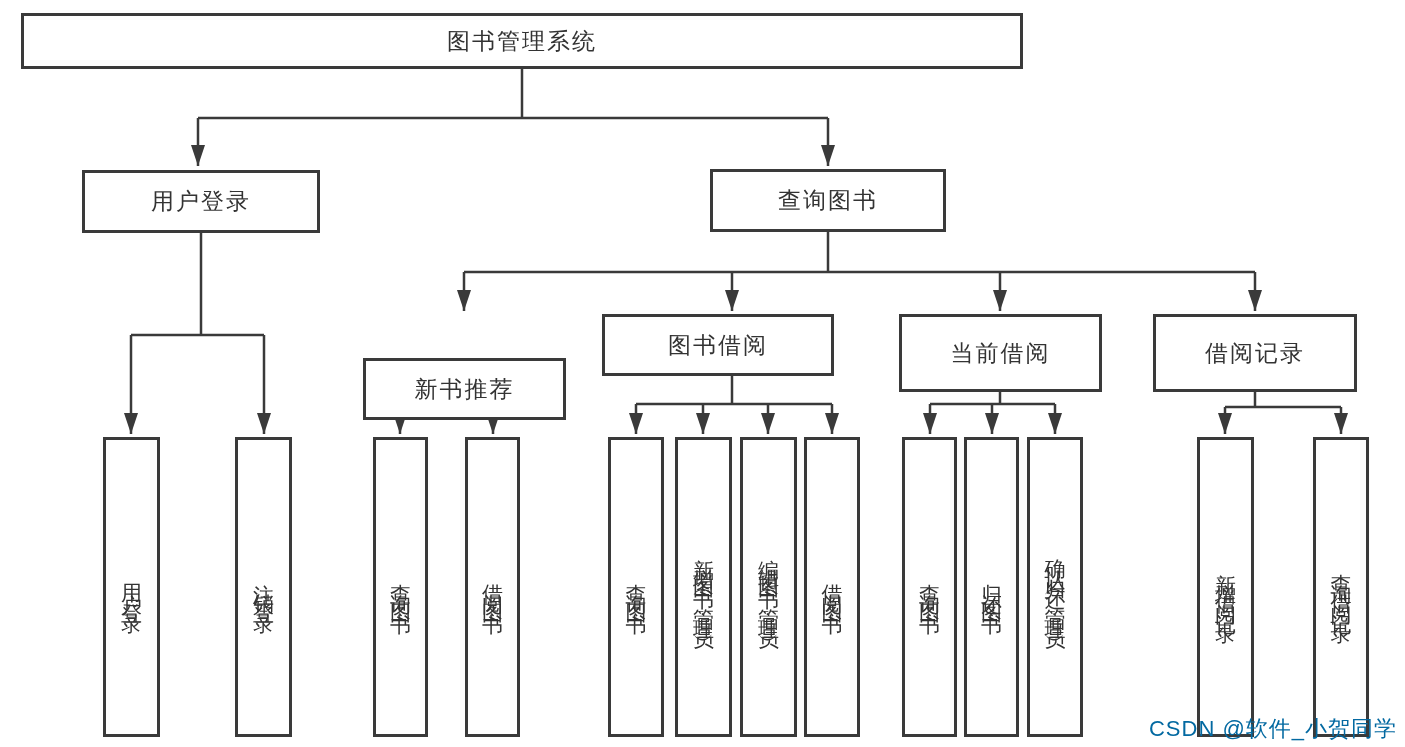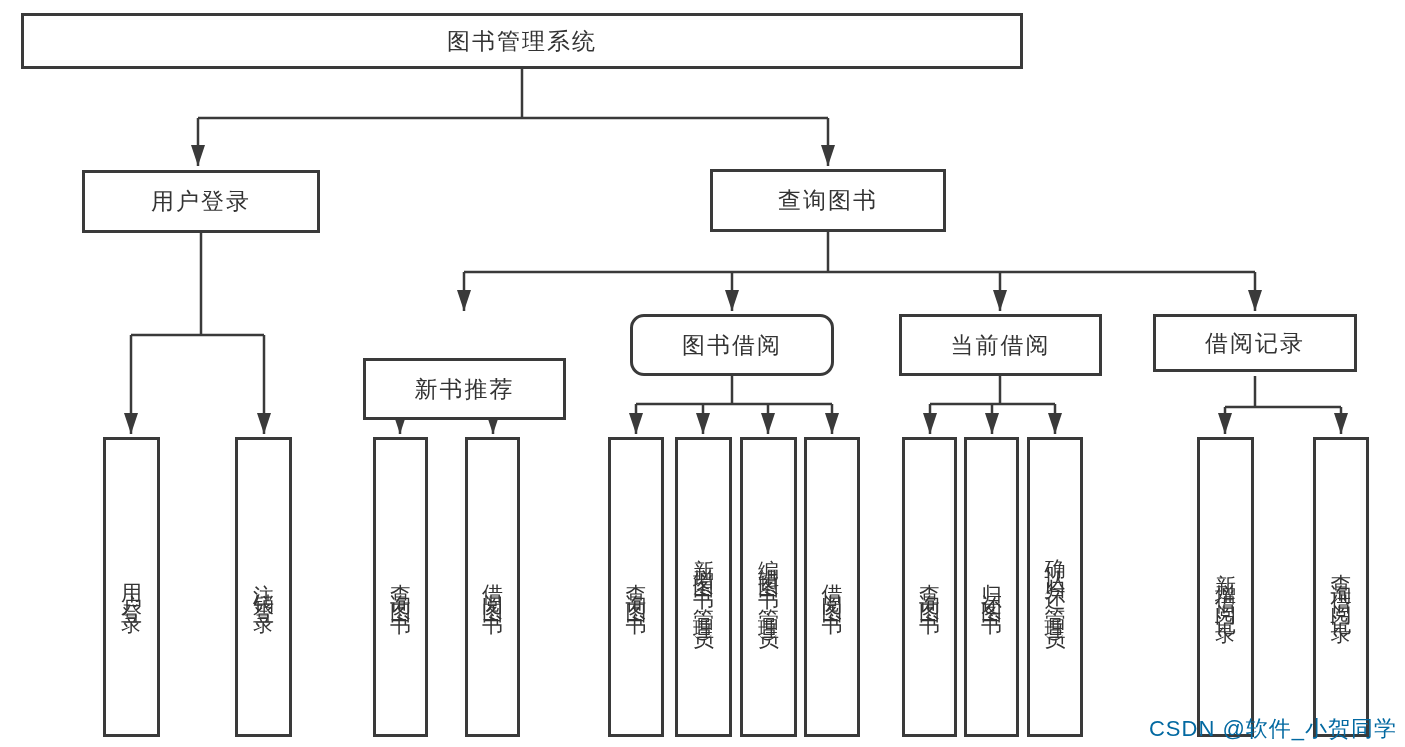--- a/index.html
+++ b/index.html
@@ -40,23 +40,23 @@
     font-size: 21px;
     letter-spacing: 10px;
     color: #333333;
     white-space: nowrap;
   }
   
   #root   { left: 21px;  top: 13px;  width: 1002px; height: 56px; }
   #n-user { left: 82px;  top: 170px; width: 238px;  height: 63px; }
   #n-mgmt { left: 710px; top: 169px; width: 236px;  height: 63px; }
   #n-rec  { left: 363px; top: 314px; width: 203px;  height: 62px; margin-top: 44px; }
-  #n-bor  { left: 630px; top: 314px; width: 204px;  height: 62px; border-radius: 14px; }
-  #n-cur  { left: 899px; top: 314px; width: 203px;  height: 62px; }
-  #n-log  { left: 1153px;top: 314px; width: 204px;  height: 58px; }
+  #n-bor  { left: 602px; top: 314px; width: 232px;  height: 62px; }
+  #n-cur  { left: 899px; top: 314px; width: 203px;  height: 78px; }
+  #n-log  { left: 1153px;top: 314px; width: 204px;  height: 78px; }
   #lf0  { left: 103px;  width: 57px; }
   #lf1  { left: 235px;  width: 57px; }
   #lf2  { left: 373px;  width: 55px; }
   #lf3  { left: 465px;  width: 55px; }
   #lf4  { left: 608px;  width: 56px; }
   #lf5  { left: 675px;  width: 57px; }
   #lf6  { left: 740px;  width: 57px; }
   #lf7  { left: 804px;  width: 56px; }
   #lf8  { left: 902px;  width: 55px; }
   #lf9  { left: 964px;  width: 55px; }

